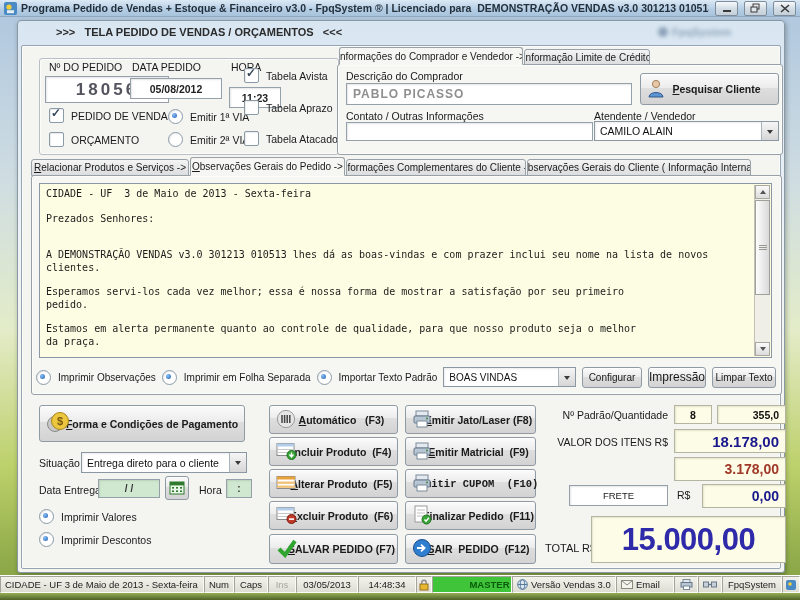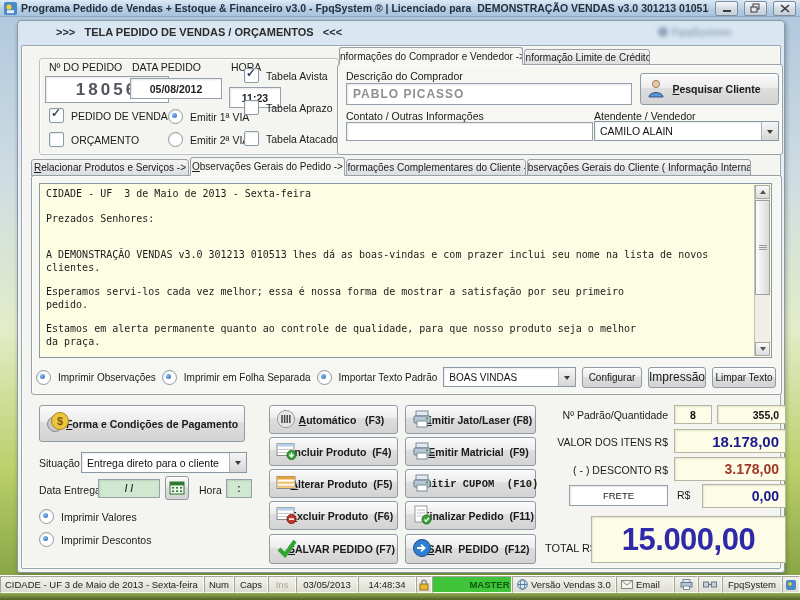--- a/index.html
+++ b/index.html
@@ -381,21 +381,20 @@
     <div class="fld yfld" style="left:656px;top:384px;width:38px;height:19px;justify-content:center;">
       <span style="font-size:10.5px;font-weight:bold;color:#111;">8</span>
     </div>
     <div class="fld yfld" style="left:699px;top:384px;width:69px;height:19px;justify-content:flex-end;padding-right:6px;">
       <span style="font-size:10.5px;font-weight:bold;color:#111;">355,0</span>
     </div>
     <div class="rlbl" style="left:470px;top:415px;width:180px;">VALOR DOS ITENS R$</div>
     <div class="fld yfld" style="left:656px;top:408px;width:112px;height:24px;justify-content:flex-end;padding-right:6px;">
       <span style="font-size:15px;font-weight:bold;color:#18188c;">18.178,00</span>
     </div>
-    <div class="rlbl" style="left:470px;top:443px;width:180px;">( - ) DESCONTO R$</div>
     <div class="fld yfld" style="left:656px;top:436px;width:112px;height:24px;justify-content:flex-end;padding-right:6px;">
       <span style="font-size:14px;font-weight:bold;color:#a03828;">3.178,00</span>
     </div>
     <div class="fld" style="left:551px;top:464px;width:99px;height:21px;justify-content:center;">
       <span style="font-size:9.5px;color:#222;">FRETE</span>
     </div>
     <div class="lbl" style="left:659px;top:468px;">R$</div>
     <div class="fld yfld" style="left:684px;top:463px;width:84px;height:24px;justify-content:flex-end;padding-right:6px;">
       <span style="font-size:14px;font-weight:bold;color:#18188c;">0,00</span>
     </div>

